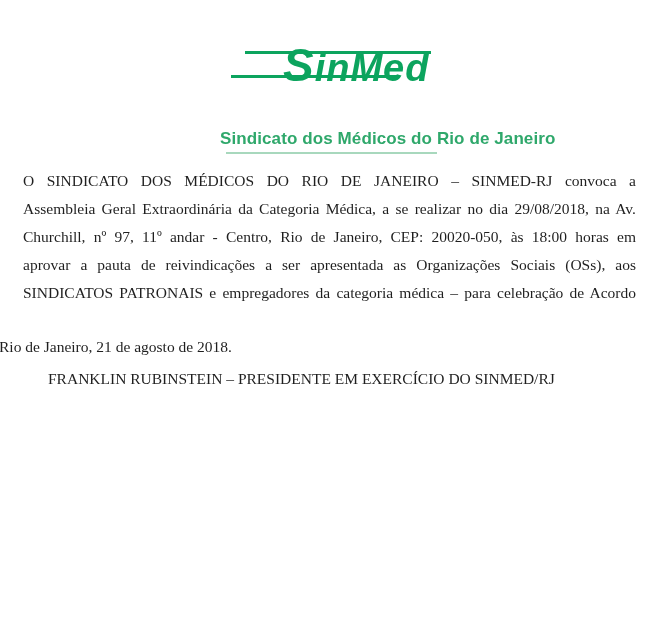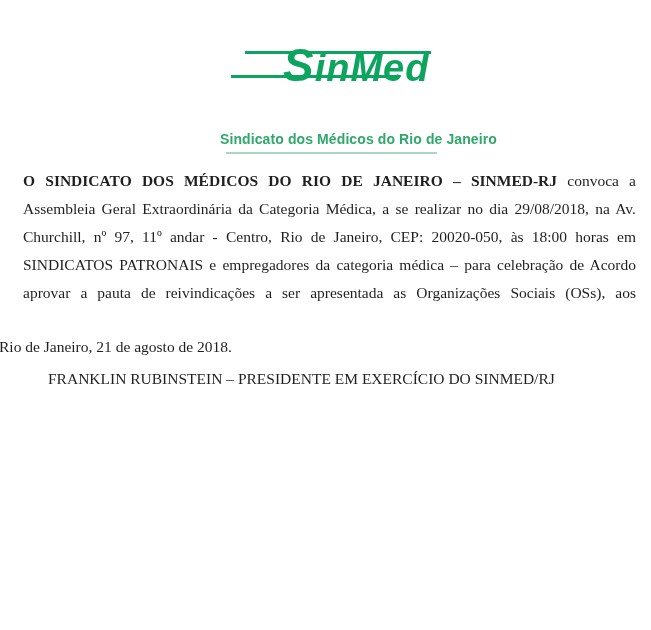--- a/index.html
+++ b/index.html
@@ -25,39 +25,39 @@
     font-size: 38px; line-height: 38px; letter-spacing: 1px;
     color: var(--brand-green);
     white-space: nowrap;
     margin-left: 28px;
   }
   .wordmark::first-letter { font-size: 46px; }
   .tagline {
     position: absolute; top: 88px; left: -11px; width: 222px;
     text-align: center;
     font-family: "Liberation Sans", sans-serif;
-    font-weight: 700; font-size: 14px; line-height: 14px;
+    font-weight: 700; font-size: 17px; line-height: 14px;
     letter-spacing: 0.1px; white-space: nowrap;
     color: var(--tagline-green);
   }
   .logo-underline {
     position: absolute; top: 108px; left: -5px;
     width: 211px; height: 2px;
     background: var(--underline-green);
   }
 
   
   .doc {
     position: absolute; left: 23px; top: 167px; width: 613px;
     font-size: 15.5px; line-height: 28px;
     color: var(--ink);
   }
   .doc-line { min-height: 28px; }
   .doc-line.just { text-align: justify; text-align-last: justify; }
-  .b { font-weight: 700; }
+  .b { font-weight: 400; }
   .caret {
     display: inline-block; width: 1.5px; height: 19px;
     background: #1f1f1f; vertical-align: -4px;
   }
   .date { margin-top: 26px; text-align: left; position: relative; left: -24px; }
   .signature { margin-top: 4px; padding-left: 25px; }
 </style>
 </head>
 <body>
 
@@ -71,20 +71,20 @@
     </div>
     <div class="tagline">Sindicato dos Médicos do Rio de Janeiro</div>
     <div class="logo-underline"></div>
   </div>
 
   <div class="doc">
     <div>
         <div class="doc-line just"><span class="b">O SINDICATO DOS MÉDICOS DO RIO DE JANEIRO – SINMED-RJ</span><span class="r"> convoca a</span></div>
         <div class="doc-line just"><span class="r">Assembleia Geral Extraordinária da Categoria Médica, a se realizar no dia 29/08/2018, na Av.</span></div>
         <div class="doc-line just"><span class="r">Churchill, nº 97, 11º andar - Centro, Rio de Janeiro, CEP: 20020-050, às 18:00 horas em</span></div>
+        <div class="doc-line just"><span class="r">aprovar a pauta de reivindicações a ser apresentada as Organizações Sociais (OSs), aos</span></div>
         <div class="doc-line just"><span class="r">SINDICATOS PATRONAIS e empregadores da categoria médica – para celebração de Acordo</span></div>
-        <div class="doc-line just"><span class="r">aprovar a pauta de reivindicações a ser apresentada as Organizações Sociais (OSs), aos</span></div>
       </div>
     <div class="date">Rio de Janeiro, 21 de agosto de 2018.</div>
     <div class="signature">FRANKLIN RUBINSTEIN – PRESIDENTE EM EXERCÍCIO DO SINMED/RJ</div>
   </div>
 
 </div>
 
 </body></html>

